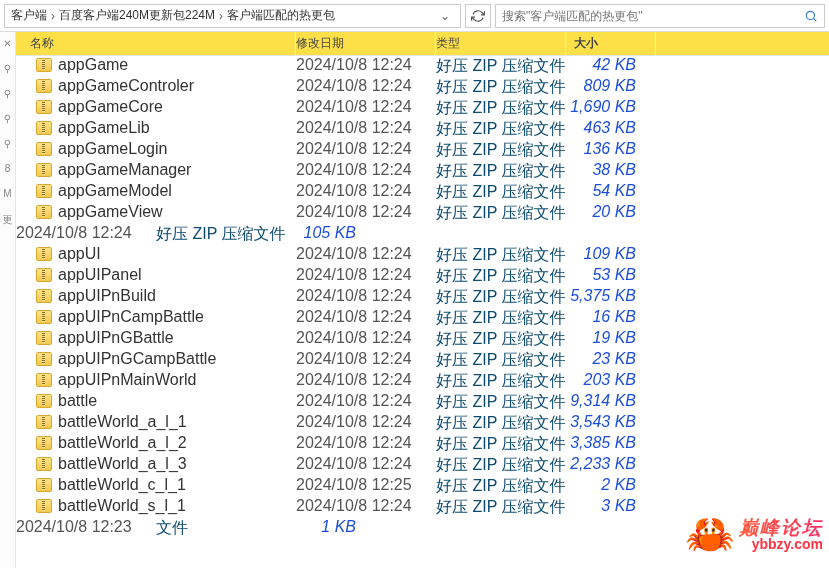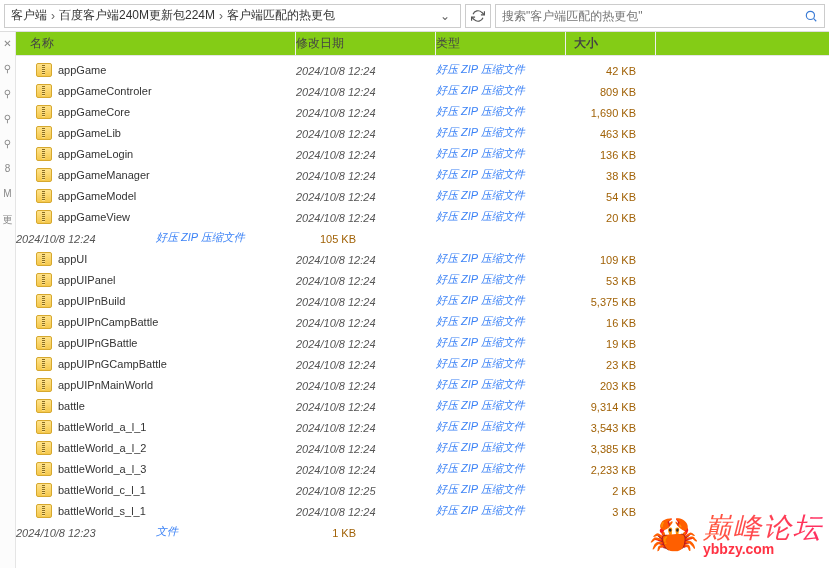--- a/index.html
+++ b/index.html
@@ -88,70 +88,71 @@
   bottom: 0;
   overflow: hidden;
 }
 .header-row {
   display: flex;
   height: 24px;
   align-items: center;
   border-bottom: 1px solid #e5e5e5;
   font-size: 12px;
   color: #444;
-  background: #84cc16;
+  background: #fde047;
 }
 .col-name { width: 280px; padding-left: 44px; }
 .col-date { width: 140px; }
 .col-type { width: 130px; }
 .col-size { width: 90px; text-align: right; padding-right: 20px; }
 .header-row > div { border-right: 1px solid #eee; height: 100%; display: flex; align-items: center; }
 .header-row .col-name { padding-left: 14px; }
 .header-row .col-size { justify-content: flex-start; padding-left: 8px; text-align: left; font-weight: bold; }
 .file-list { overflow-y: auto; height: calc(100% - 24px); }
 .file-row {
   display: flex;
   height: 21px;
-  align-items: flex-end;
-  font-size: 11px;
+  align-items: flex-start;
+  font-size: 16px;
   color: #333;
 }
 .file-row .col-name { display: flex; align-items: center; gap: 6px; padding-left: 20px; }
 .file-icon {
   width: 16px;
   height: 14px;
   flex-shrink: 0;
 }
-.file-row .col-date { color: #555; font-style: italic; }
-.file-row .col-type { color: #3b82f6; font-style: italic; }
-.file-row .col-size { color: #a16207; }
+.file-row .col-date { color: #555; }
+.file-row .col-type { color: #0c4a6e; }
+.file-row .col-size { color: #1d4ed8; font-style: italic; }
 .watermark {
   position: absolute;
   right: 6px;
   bottom: 10px;
   pointer-events: none;
   display: flex;
   align-items: center;
   gap: 4px;
 }
 .watermark .crab { font-size: 40px; }
 .watermark .wm-text { display: flex; flex-direction: column; line-height: 1; }
 .watermark .wm-cn {
-  font-size: 28px;
-  font-weight: normal;
+  font-size: 19px;
+  font-weight: bold;
   background: linear-gradient(90deg, #ff5a3c, #ff2e63);
   -webkit-background-clip: text;
   -webkit-text-fill-color: transparent;
   font-style: italic;
   letter-spacing: 2px;
 }
 .watermark .wm-url {
   font-size: 14px;
   color: #ff3344;
   font-weight: bold;
+  text-align: right;
 }
 .zip-icon {
   background: linear-gradient(#ffe28a, #f5c84c);
   border: 1px solid #d6a82e;
   border-radius: 2px;
   position: relative;
 }
 .zip-icon::after {
   content: "";
   position: absolute;

